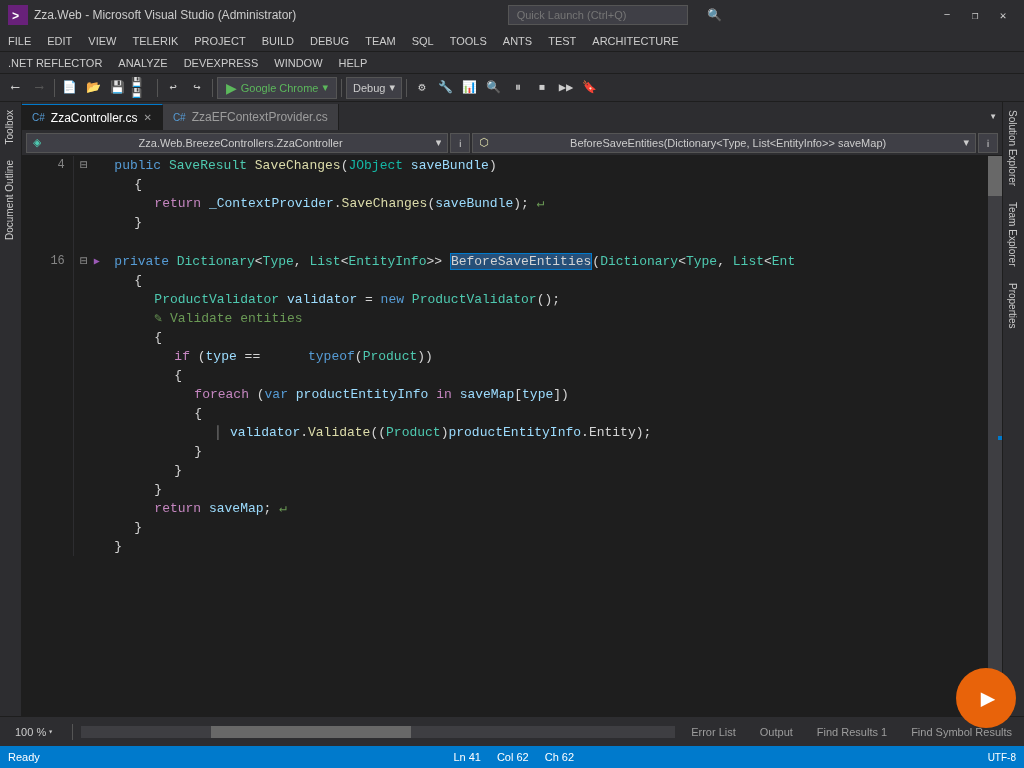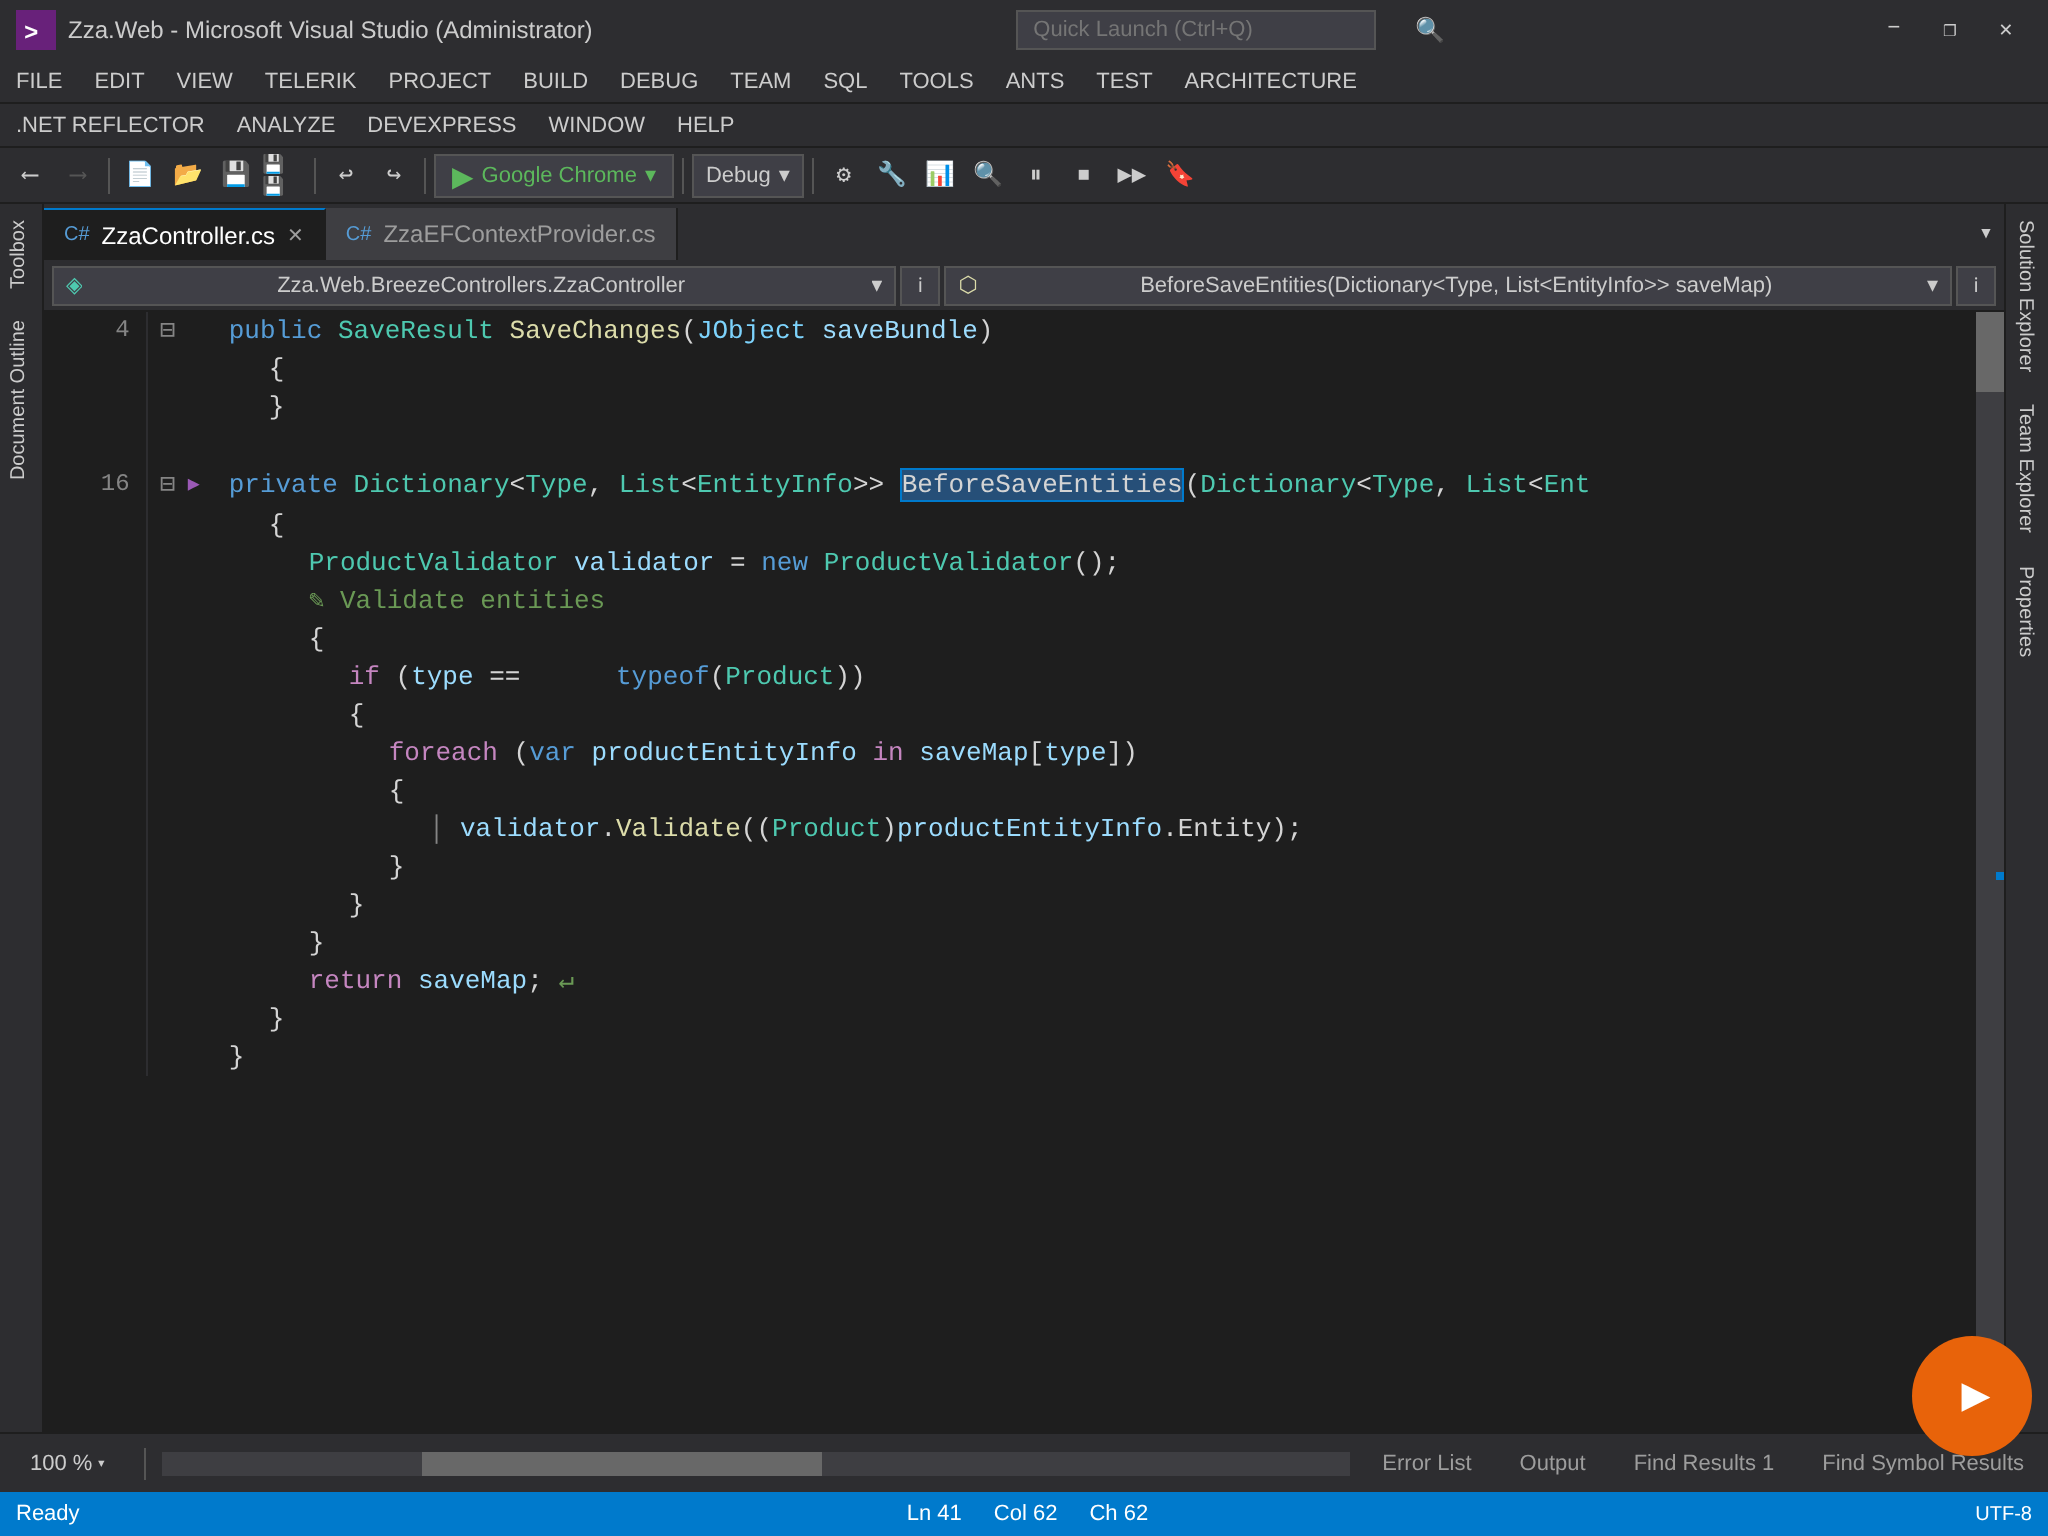--- a/index.html
+++ b/index.html
@@ -209,30 +209,36 @@
 
       <div id="code-editor">
         <div id="code-content" style="flex:1; overflow-y:auto; overflow-x:hidden; padding: 0;">
           <table style="border-collapse:collapse; width:100%; font-size:13px; line-height:19px;">
             <tbody>
 
               <tr>
                 <td style="color:#858585;text-align:right;padding-right:8px;min-width:40px;vertical-align:top;user-select:none;font-size:12px;border-right:1px solid #2d2d30;">4</td>
                 <td style="min-width:16px;text-align:center;color:#858585;">⊟</td>
                 <td style="min-width:16px;"></td>
-                <td><code><span style="color:#569cd6;">public</span> <span style="color:#4ec9b0;">SaveResult</span> <span style="color:#dcdcaa;">SaveChanges</span>(<span style="color:#7dd3fc;">JObject</span> <span style="color:#9cdcfe;">saveBundle</span>)</code></td>
+                <td><code><span style="color:#569cd6;">public</span> <span style="color:#4ec9b0;">SaveResult</span> <span style="color:#dcdcaa;">SaveChanges</span>(<span style="color:#14b8a6;">JObject</span> <span style="color:#9cdcfe;">saveBundle</span>)</code></td>
               </tr>
 
               <tr>
                 <td style="color:#858585;text-align:right;padding-right:8px;min-width:40px;user-select:none;font-size:12px;border-right:1px solid #2d2d30;"></td>
                 <td></td>
                   <td></td>
                 <td style="padding-left:20px;"><code><span style="color:#d4d4d4;">{</span></code></td>
               </tr>
 
+              <tr>
+                <td style="color:#858585;text-align:right;padding-right:8px;min-width:40px;user-select:none;font-size:12px;border-right:1px solid #2d2d30;"></td>
+                <td></td>
+                  <td></td>
+                <td style="padding-left:40px;"><code><span style="color:#c586c0;">return</span> <span style="color:#9cdcfe;">_ContextProvider</span>.<span style="color:#dcdcaa;">SaveChanges</span>(<span style="color:#9cdcfe;">saveBundle</span>);<span style="color:#6a9955;"> ↵</span></code></td>
+              </tr>
 
               <tr>
                 <td style="color:#858585;text-align:right;padding-right:8px;min-width:40px;user-select:none;font-size:12px;border-right:1px solid #2d2d30;"></td>
                 <td></td>
                   <td></td>
                 <td style="padding-left:20px;"><code><span style="color:#d4d4d4;">}</span></code></td>
               </tr>
 
               <tr>
                 <td style="color:#858585;text-align:right;padding-right:8px;min-width:40px;user-select:none;font-size:12px;border-right:1px solid #2d2d30;"></td>

